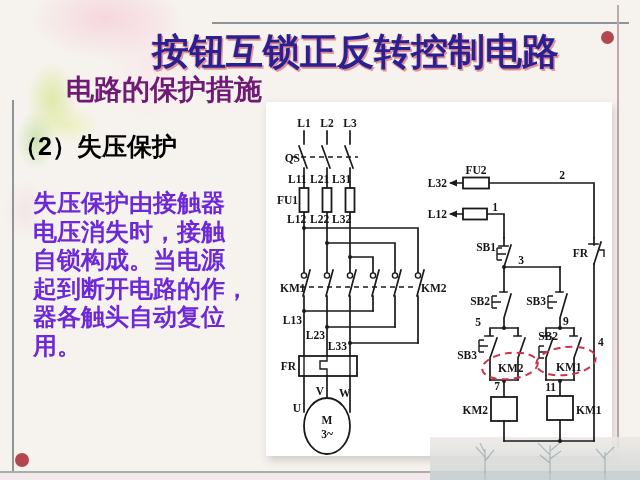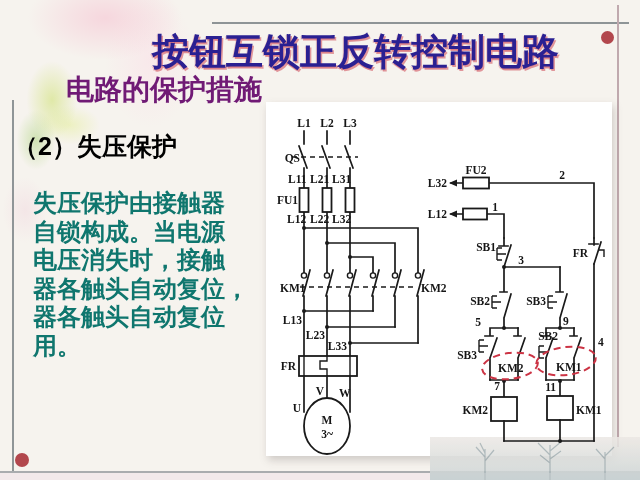--- a/index.html
+++ b/index.html
@@ -35,21 +35,21 @@
   .subtitle{
     position:absolute;left:66px;top:71px;font-size:28px;font-weight:bold;
     color:#701a75;white-space:nowrap;
   }
   .heading{
     position:absolute;left:13px;top:130px;font-size:25px;font-weight:bold;
     color:#000000;white-space:nowrap;
   }
   .bodytext{
     position:absolute;left:33px;top:189px;width:230px;
-    font-size:24px;line-height:28.5px;font-weight:bold;color:#0f766e;
+    font-size:24px;line-height:28.5px;font-weight:bold;color:#6d28d9;
   }
   .bodytext div{white-space:nowrap;}
   .panel{
     position:absolute;left:266px;top:102px;width:346px;height:354px;
     background:#ffffff;box-shadow:2px 4px 8px rgba(90,80,80,.25);
   }
   .trees{
     position:absolute;left:430px;top:437px;width:210px;height:43px;
     background:linear-gradient(#ece8e4,#ccd5d6);opacity:.85;
   }
@@ -78,23 +78,23 @@
 <div class="bottom-strip"></div>
 <div class="dot tr"></div>
 <div class="dot bl"></div>
 
 <div class="title">按钮互锁正反转控制电路</div>
 <div class="subtitle">电路的保护措施</div>
 <div class="heading">（2）失压保护</div>
 
 <div class="bodytext">
   <div>失压保护由接触器</div>
+  <div>电压消失时，接触</div>
   <div>自锁构成。当电源</div>
-  <div>电压消失时，接触</div>
-  <div>器各触头自动复位，</div>
+  <div>起到断开电路的作，</div>
   <div>器各触头自动复位</div>
   <div>用。</div>
 </div>
 
 <div class="panel"></div>
 
 <div class="trees">
   <svg width="210" height="43" viewBox="0 0 210 43">
     <g stroke="#7f9298" stroke-width="1.2" fill="none" opacity="0.65">
       <path d="M55 43 V12 M55 20 L46 10 M55 24 L64 13 M55 16 L50 6"></path>

